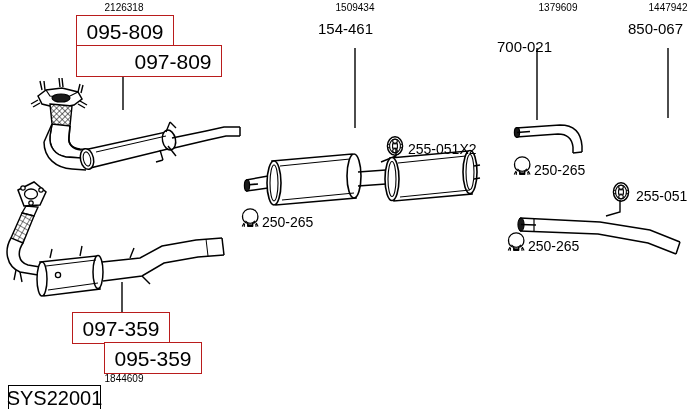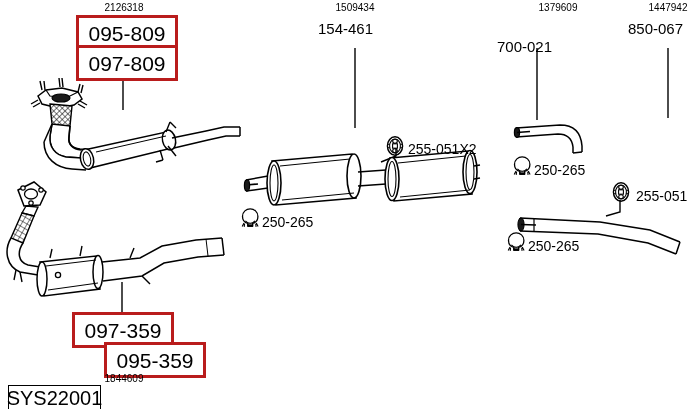--- a/index.html
+++ b/index.html
@@ -8,21 +8,21 @@
     font-family:"Liberation Sans", sans-serif;
     color:#000;
     -webkit-font-smoothing:antialiased;
   }
   .stage{position:absolute;left:0;top:0;width:698px;height:409px;}
   .svg-layer{position:absolute;left:0;top:0;width:698px;height:409px;}
 
   
   .boxlabel{
     position:absolute;
-    border:3px solid #b91c1c;
+    border:1px solid #b91c1c;
     background:#fff;
     display:flex;align-items:center;justify-content:center;
     font-size:21px;
     letter-spacing:0px;
     line-height:1;
     white-space:nowrap;
   }
   .oem{
     position:absolute;
     font-size:10px;
@@ -221,21 +221,21 @@
       <use href="#clampIcon" x="240" y="208"></use>
       <use href="#mountIcon" x="386" y="136"></use>
       <use href="#clampIcon" x="512" y="156"></use>
       <use href="#mountIcon" x="612" y="182"></use>
       <use href="#clampIcon" x="506" y="232"></use>
     </g>
   </svg>
 
   <div class="oem" style="left:76px;top:2px;width:96px;">2126318</div>
   <div class="boxlabel" style="left:76px;top:15px;width:96px;height:30px;">095-809</div>
-  <div class="boxlabel" style="left:76px;top:45px;width:96px;height:30px;">097-809</div>
+  <div class="boxlabel" style="left:76px;top:45px;width:96px;height:30px;padding-left:48px;">097-809</div>
 
   <div class="oem" style="left:305px;top:2px;width:100px;text-align:center;">1509434</div>
   <div class="plaintext" style="left:318px;top:20px;">154-461</div>
 
   <div class="oem" style="left:508px;top:2px;width:100px;text-align:center;">1379609</div>
   <div class="plaintext" style="left:497px;top:20px;margin-top:18px;">700-021</div>
 
   <div class="oem" style="left:618px;top:2px;width:100px;">1447942</div>
   <div class="plaintext" style="left:628px;top:20px;">850-067</div>
 

